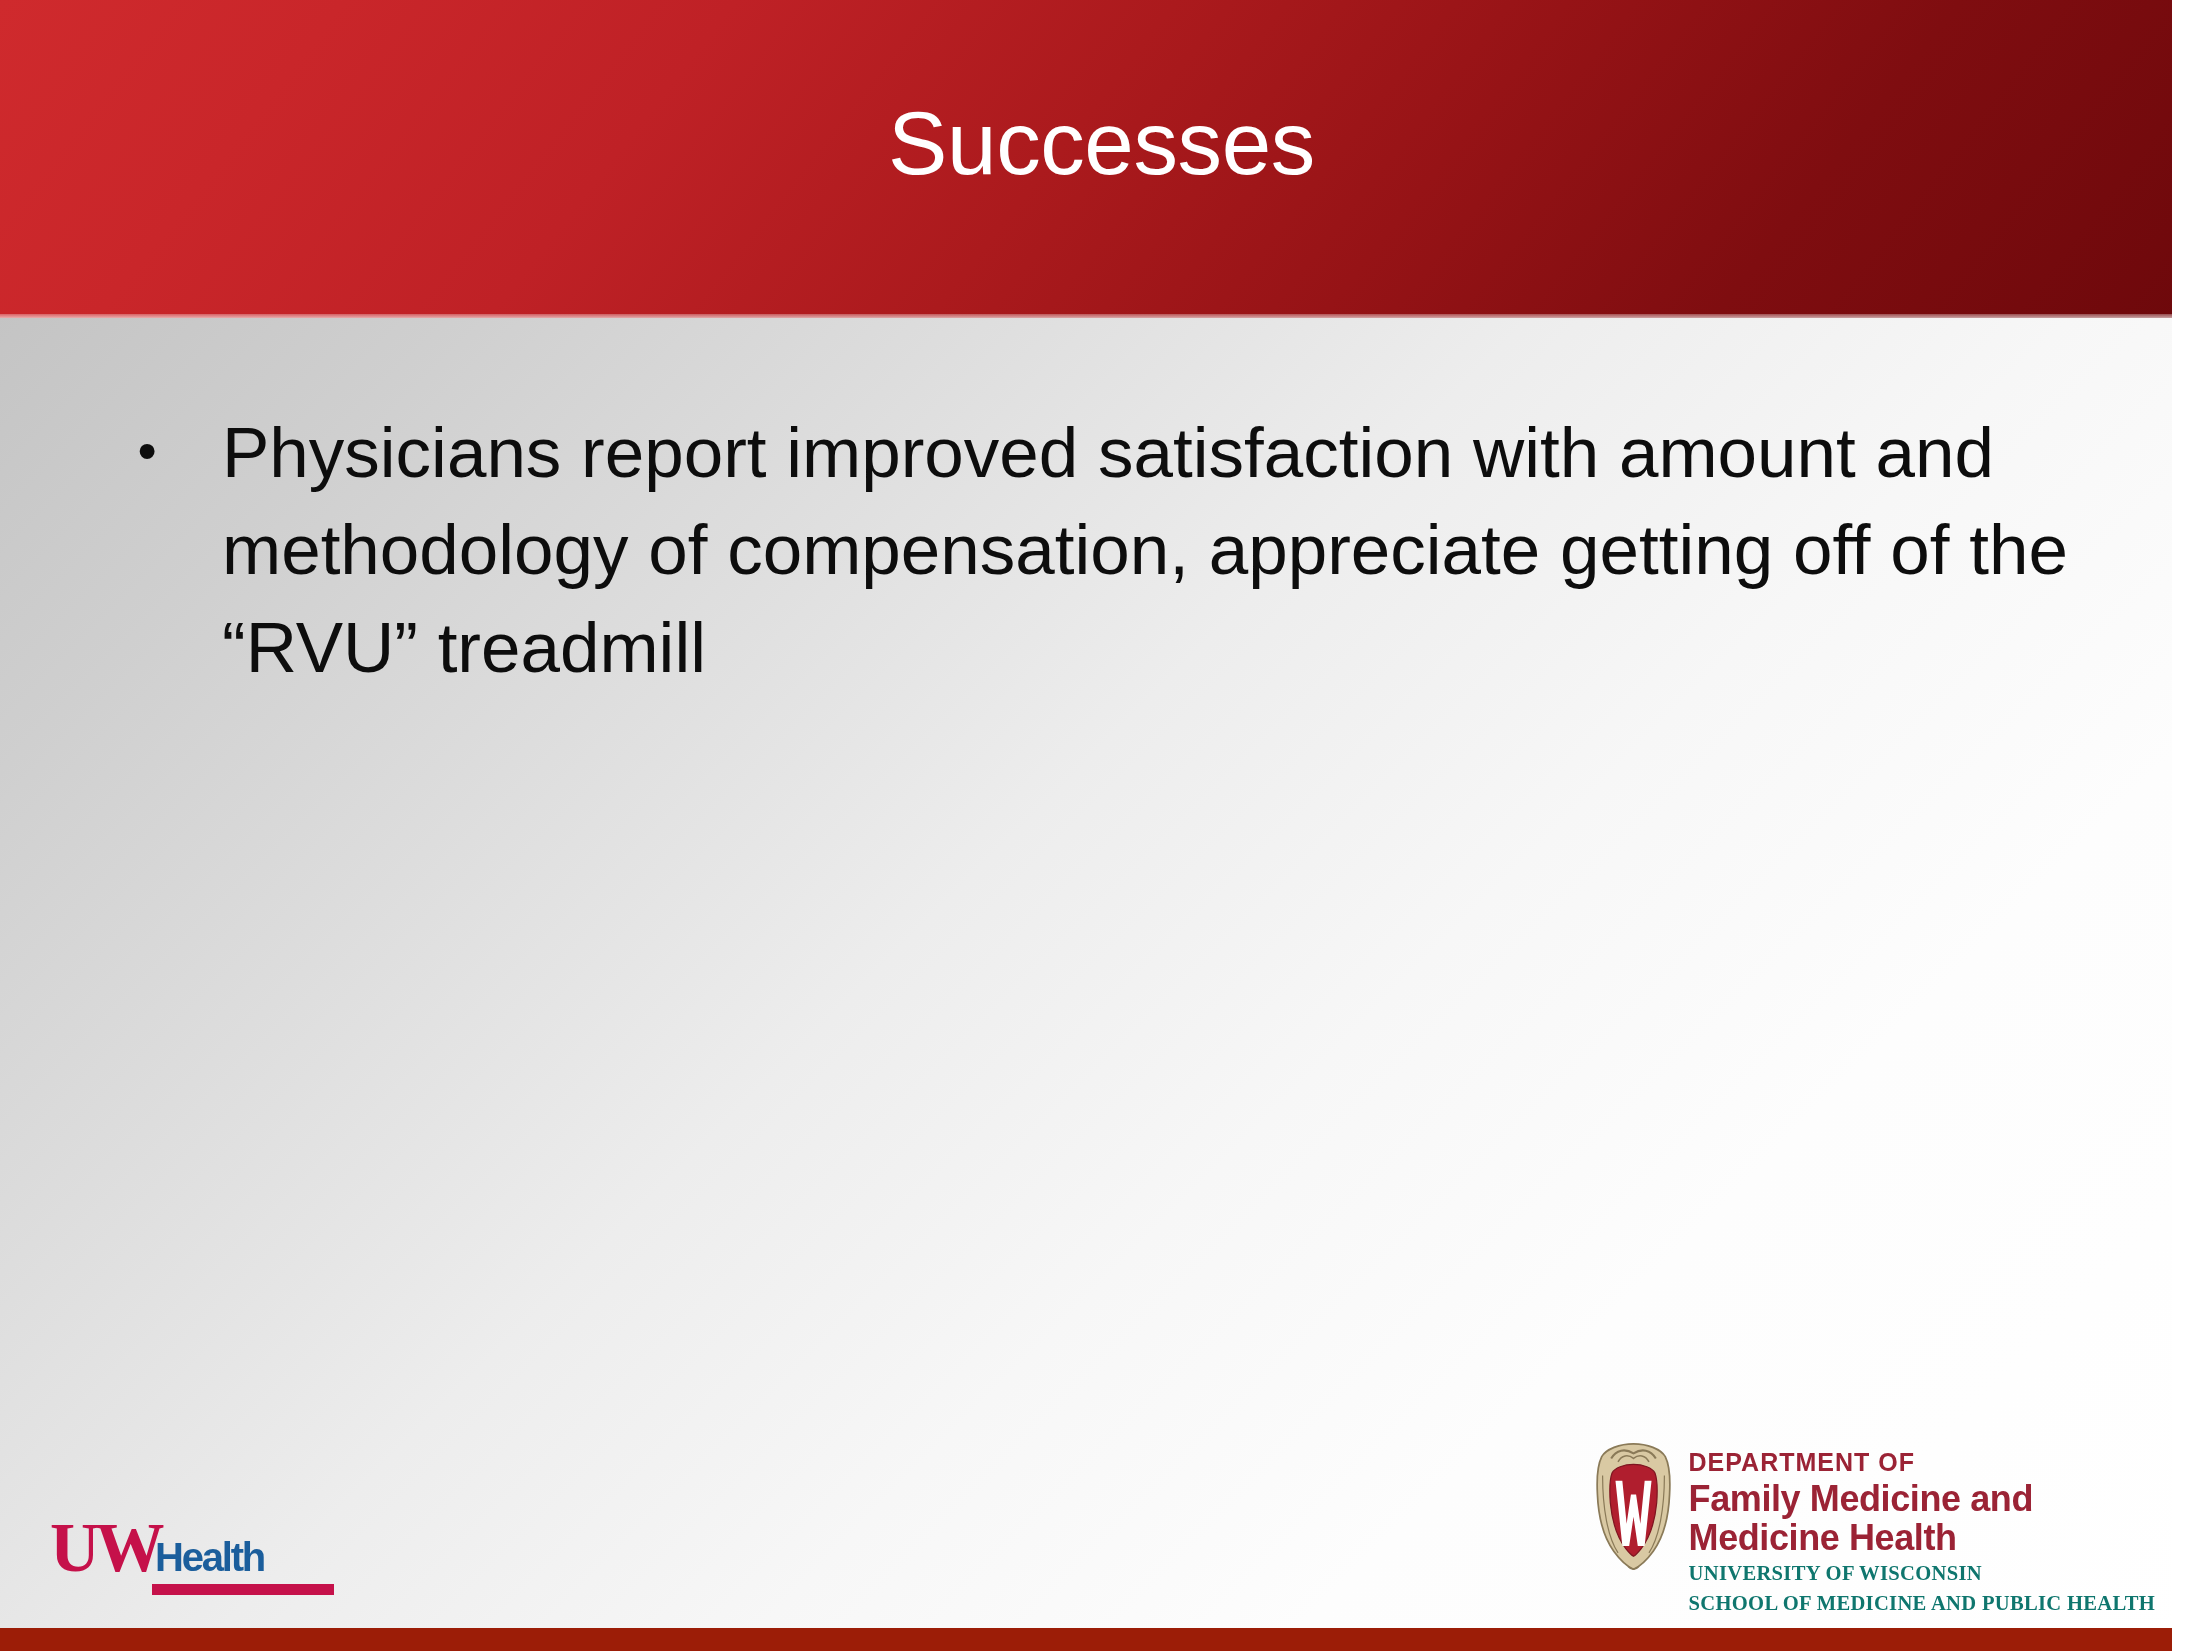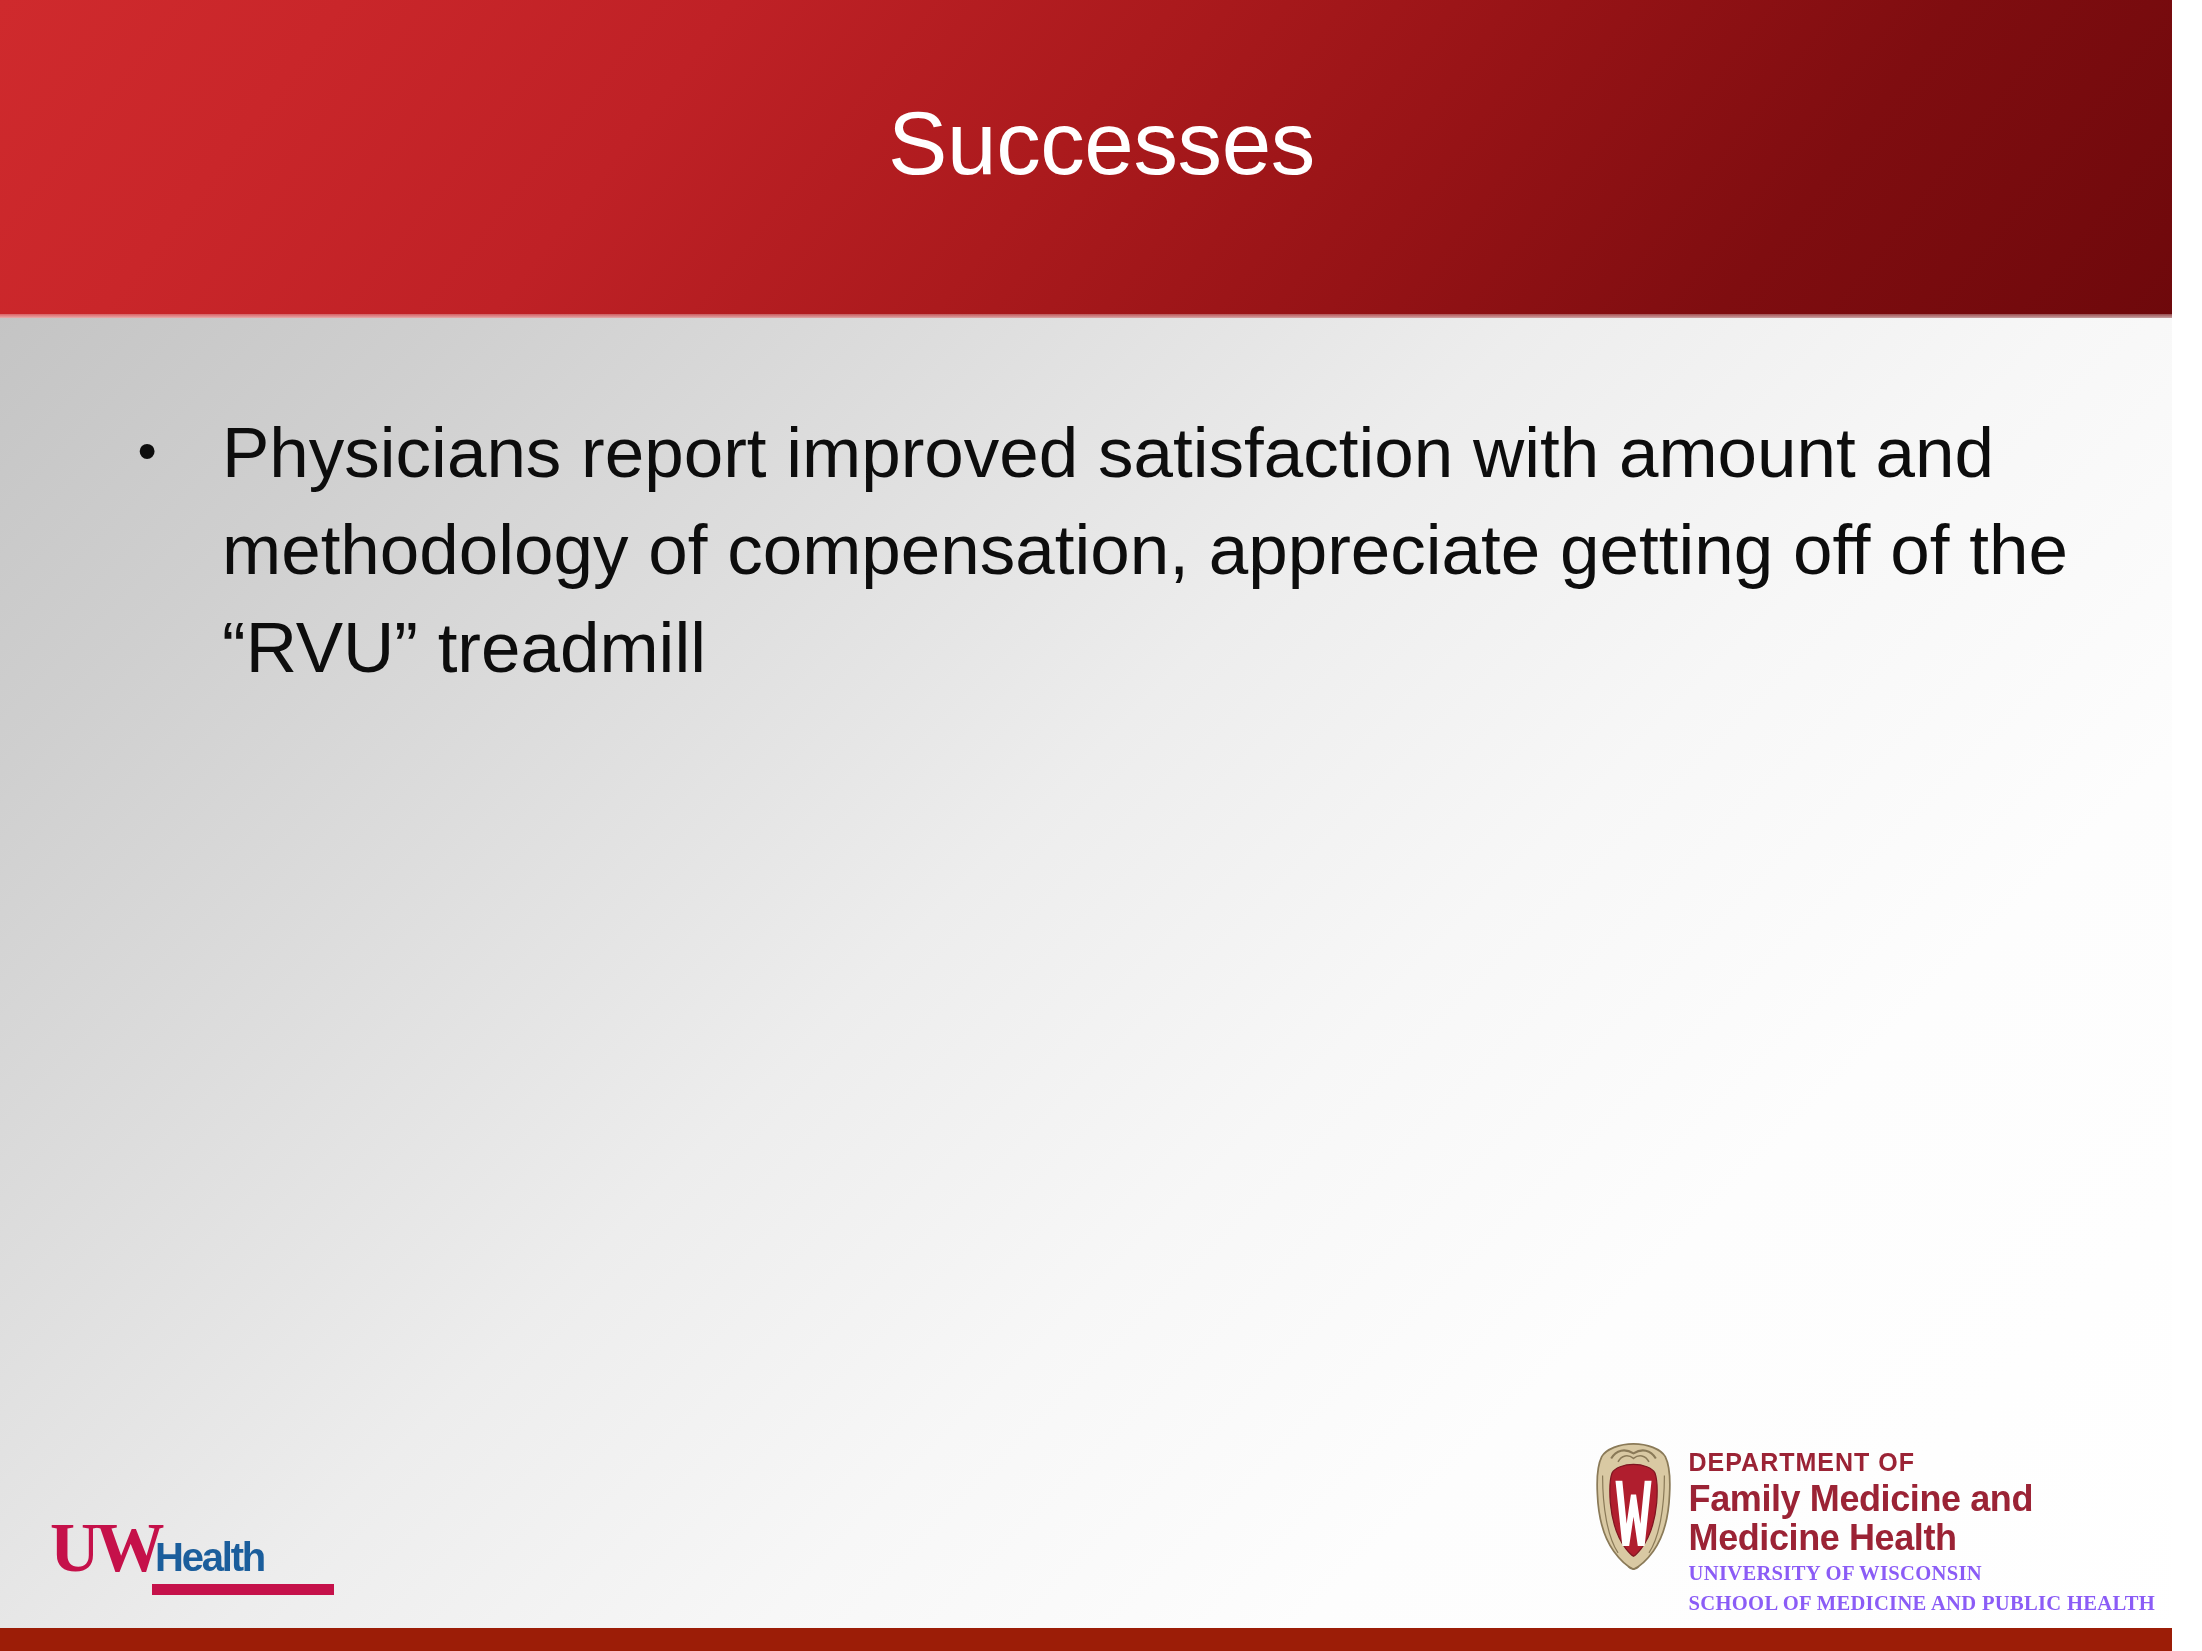--- a/index.html
+++ b/index.html
@@ -212,21 +212,21 @@
     font-size: 36px;
     letter-spacing: -0.4px;
     color: #9b2335;
     line-height: 1.07;
   }
   .smph-inst {
     font-family: "Liberation Serif", serif;
     font-weight: 700;
     font-size: 20.6px;
     letter-spacing: 0.3px;
-    color: #8b5cf6;
+    color: #0f766e;
     line-height: 1.22;
     margin-top: 4.3px;
   }
 </style>
 </head>
 <body>
 
 <div class="slide">
 
   <div class="slide-body-bg"></div>

